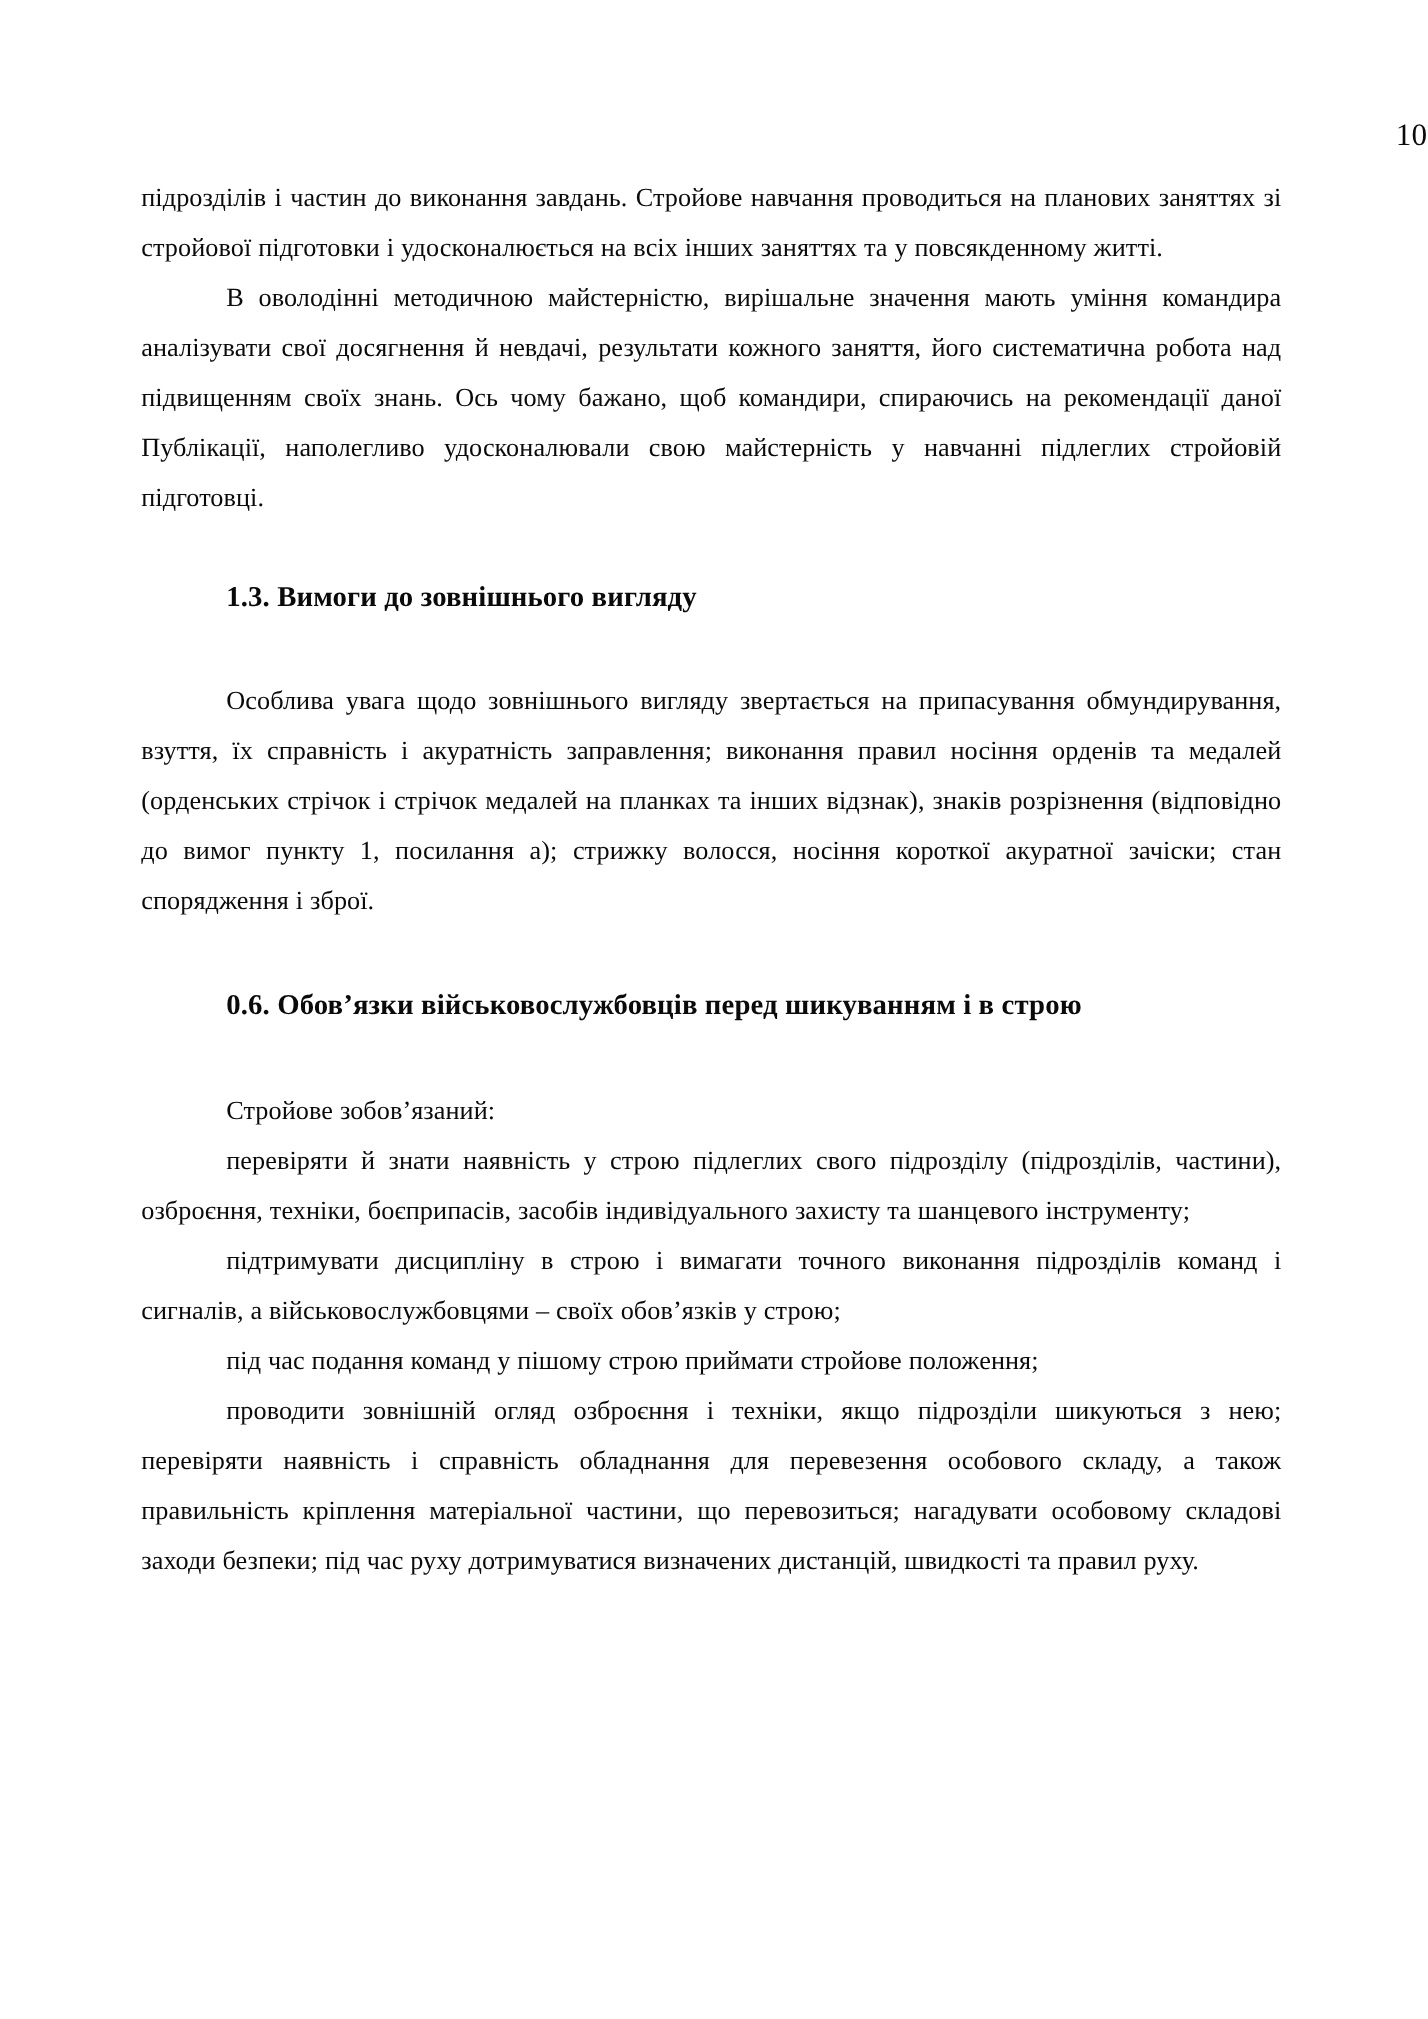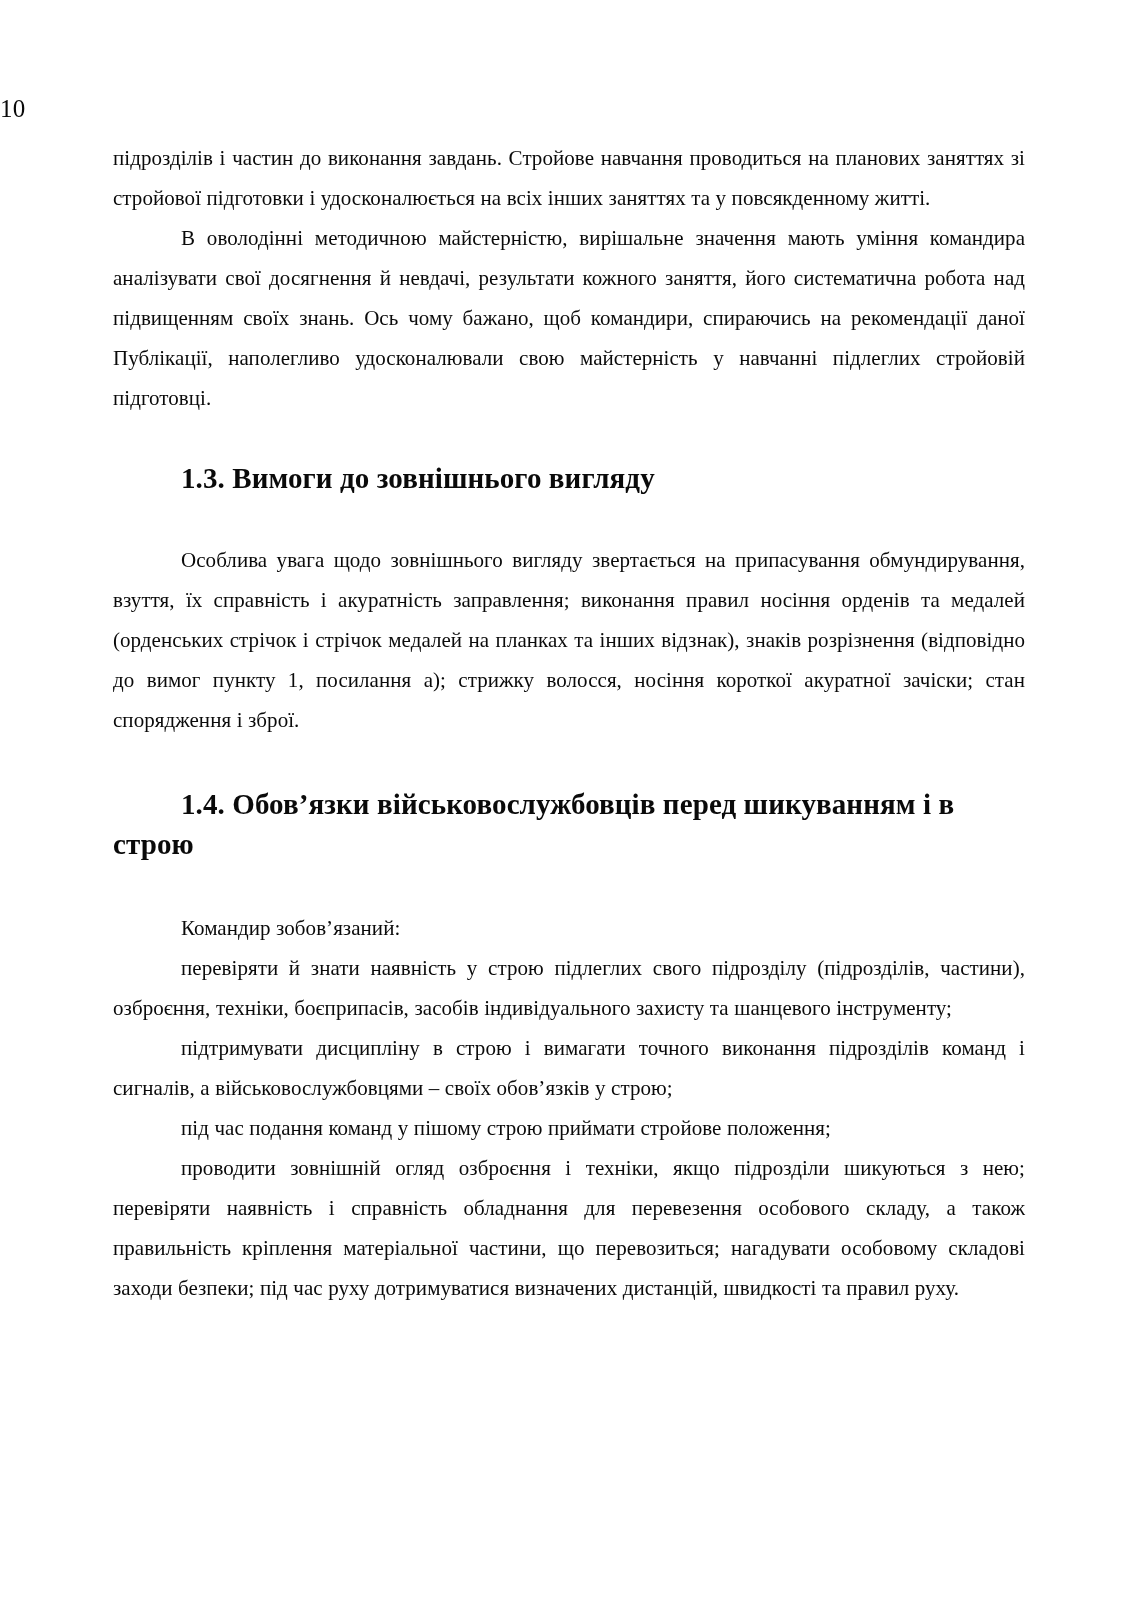--- a/index.html
+++ b/index.html
@@ -21,21 +21,21 @@
     height: 1615px;
     background: #ffffff;
     box-sizing: border-box;
     overflow: hidden;
   }
   .page-number {
     position: absolute;
     top: 96px;
     left: 0;
     width: 1142px;
-    text-align: left;
+    text-align: right;
     font-size: 25px;
     line-height: 1;
     letter-spacing: 0.2px;
   }
   .content {
     position: absolute;
     left: 113px;
     top: 138px;
     width: 912px;
   }
@@ -50,21 +50,21 @@
     word-spacing: 0.2px;
   }
   p.para.no-indent {
     text-indent: 0;
   }
   p.para.last-line-left {
     text-align-last: left;
   }
   h2.heading {
     margin: 0;
-    font-size: 29px;
+    font-size: 23px;
     line-height: 40px;
     font-weight: bold;
     text-indent: 68px;
     text-align: left;
     letter-spacing: 0.1px;
   }
   .gap-before-heading { height: 40px; }
   .gap-after-heading  { height: 42px; }
   .gap-before-heading-b { height: 44px; }
   .gap-after-heading-b  { height: 44px; }
@@ -85,25 +85,25 @@
     <div class="gap-before-heading"></div>
 
     <h2 class="heading">1.3. Вимоги до зовнішнього вигляду</h2>
 
     <div class="gap-after-heading"></div>
 
     <p class="para last-line-left">Особлива увага щодо зовнішнього вигляду звертається на припасування обмундирування, взуття, їх справність і акуратність заправлення; виконання правил носіння орденів та медалей (орденських стрічок і стрічок медалей на планках та інших відзнак), знаків розрізнення (відповідно до вимог пункту 1, посилання а); стрижку волосся, носіння короткої акуратної зачіски; стан спорядження і зброї.</p>
 
     <div class="gap-before-heading-b"></div>
 
-    <h2 class="heading">1.4. Обов’язки військовослужбовців перед шикуванням і в строю</h2>
+    <h2 class="heading">0.6. Обов’язки військовослужбовців перед шикуванням і в строю</h2>
 
     <div class="gap-after-heading-b"></div>
 
-    <p class="para last-line-left">Командир зобов’язаний:</p>
+    <p class="para last-line-left">Стройове зобов’язаний:</p>
 
 
     <p class="para last-line-left">перевіряти й знати наявність у строю підлеглих свого підрозділу (підрозділів, частини), озброєння, техніки, боєприпасів, засобів індивідуального захисту та шанцевого інструменту;</p>
 
 
     <p class="para last-line-left">підтримувати дисципліну в строю і вимагати точного виконання підрозділів команд і сигналів, а військовослужбовцями – своїх обов’язків у строю;</p>
 
     <p class="para last-line-left">під час подання команд у пішому строю приймати стройове положення;</p>
 
     <p class="para last-line-left">проводити зовнішній огляд озброєння і техніки, якщо підрозділи шикуються з нею; перевіряти наявність і справність обладнання для перевезення особового складу, а також правильність кріплення матеріальної частини, що перевозиться; нагадувати особовому складові заходи безпеки; під час руху дотримуватися визначених дистанцій, швидкості та правил руху.</p>

